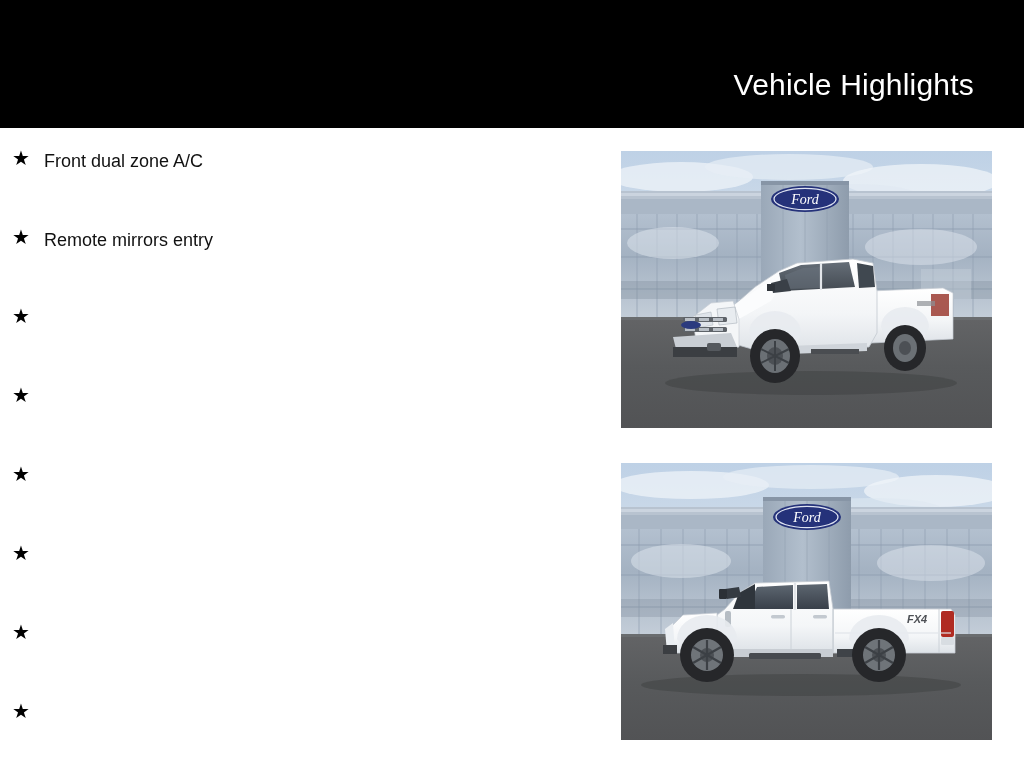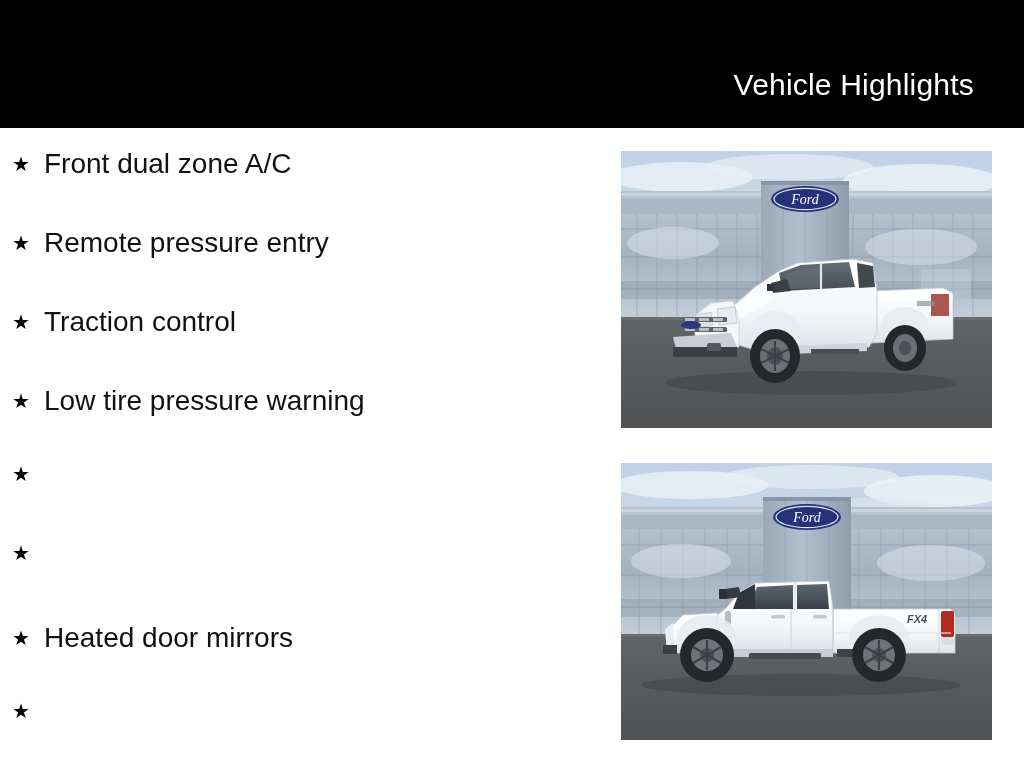--- a/index.html
+++ b/index.html
@@ -72,21 +72,21 @@
     flex: 0 0 auto;
     width: 32px;
     font-size: 20px;
     color: #000000;
     line-height: 1;
     position: relative;
     top: -2px;
   }
   .highlight-label {
     flex: 1 1 auto;
-    font-size: 28px;
+    font-size: 18px;
     color: #111111;
     line-height: 1;
     white-space: nowrap;
   }
 
   
   .photo {
     position: absolute;
     left: 621px;
     width: 371px;
@@ -109,44 +109,41 @@
 
   <ul class="highlights-list">
 
     <li class="highlight-item">
       <span class="bullet-star">★</span>
       <span class="highlight-label">Front dual zone A/C</span>
     </li>
 
     <li class="highlight-item">
       <span class="bullet-star">★</span>
-      <span class="highlight-label">Remote pressure entry</span>
-    </li>
-
-    <li class="highlight-item">
-      <span class="bullet-star">★</span>
-      <span class="highlight-label">Traction control</span>
-    </li>
-
-    <li class="highlight-item">
-      <span class="bullet-star">★</span>
-      <span class="highlight-label">Low tire pressure warning</span>
-    </li>
-
-    <li class="highlight-item">
-      <span class="bullet-star">★</span>
-    </li>
-
-    <li class="highlight-item">
-      <span class="bullet-star">★</span>
-    </li>
-
-    <li class="highlight-item">
-      <span class="bullet-star">★</span>
-      <span class="highlight-label">Heated door mirrors</span>
+      <span class="highlight-label">Remote mirrors entry</span>
+    </li>
+
+    <li class="highlight-item">
+      <span class="bullet-star">★</span>
+    </li>
+
+    <li class="highlight-item">
+      <span class="bullet-star">★</span>
+    </li>
+
+    <li class="highlight-item">
+      <span class="bullet-star">★</span>
+    </li>
+
+    <li class="highlight-item">
+      <span class="bullet-star">★</span>
+    </li>
+
+    <li class="highlight-item">
+      <span class="bullet-star">★</span>
     </li>
 
     <li class="highlight-item">
       <span class="bullet-star">★</span>
     </li>
 
   </ul>
 
   <div class="photo" id="photo-front">
     <svg class="photo-svg" viewBox="0 0 371 277" preserveAspectRatio="xMidYMid slice">

